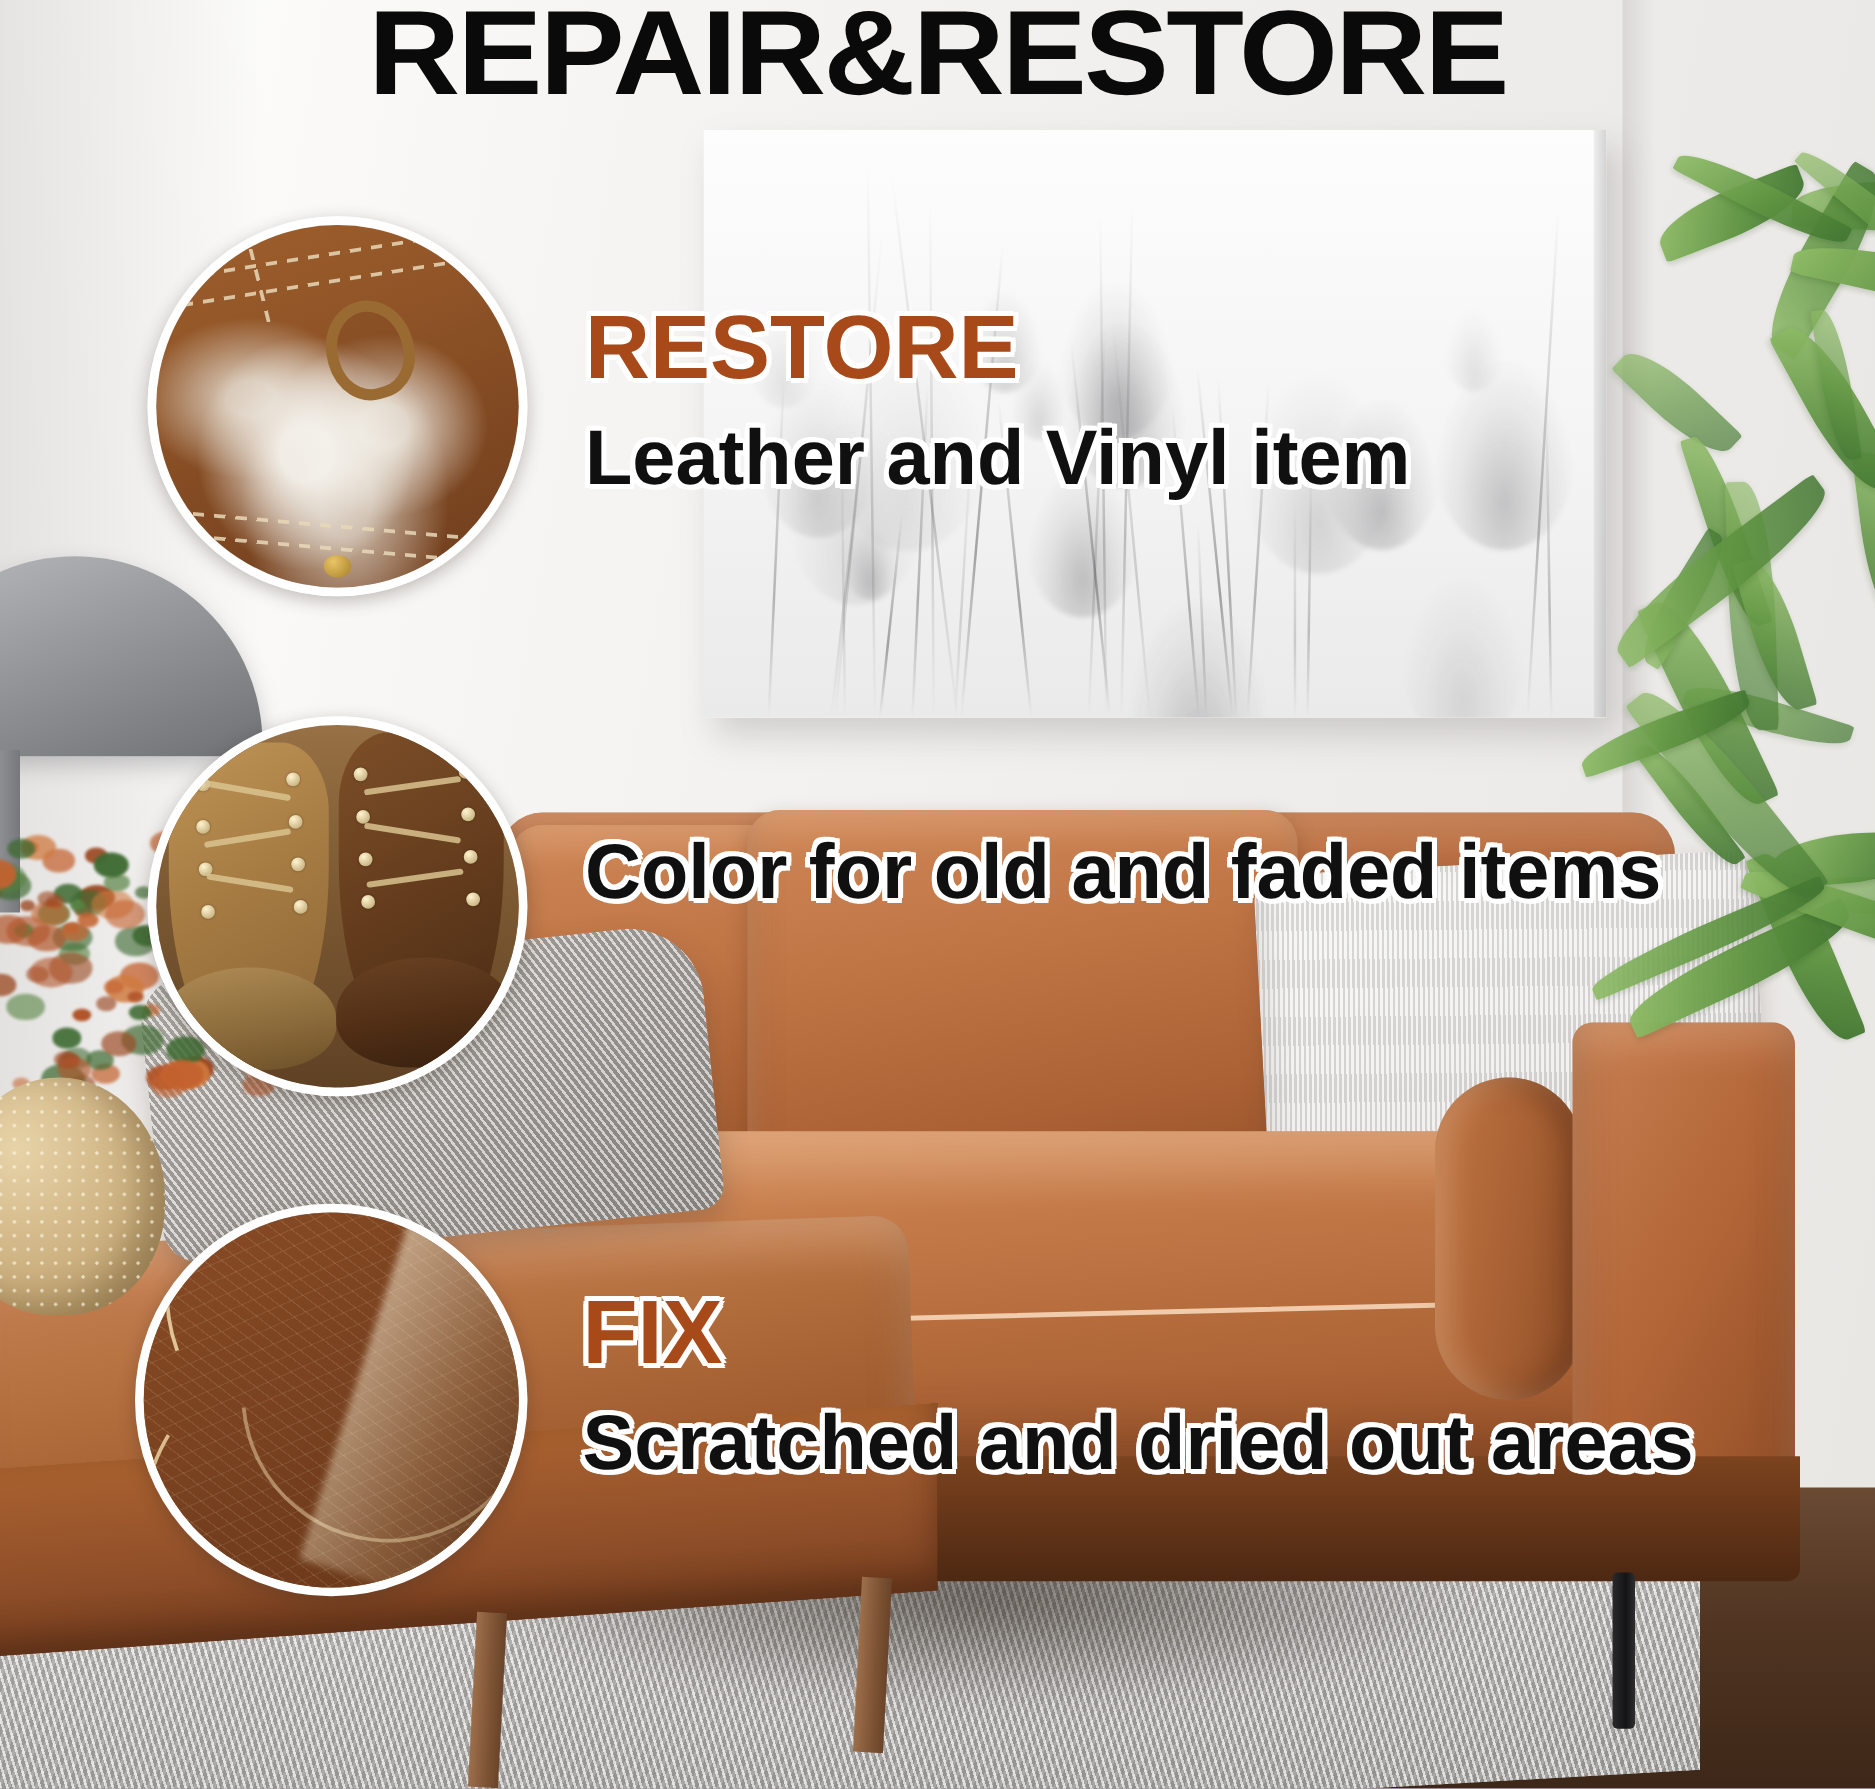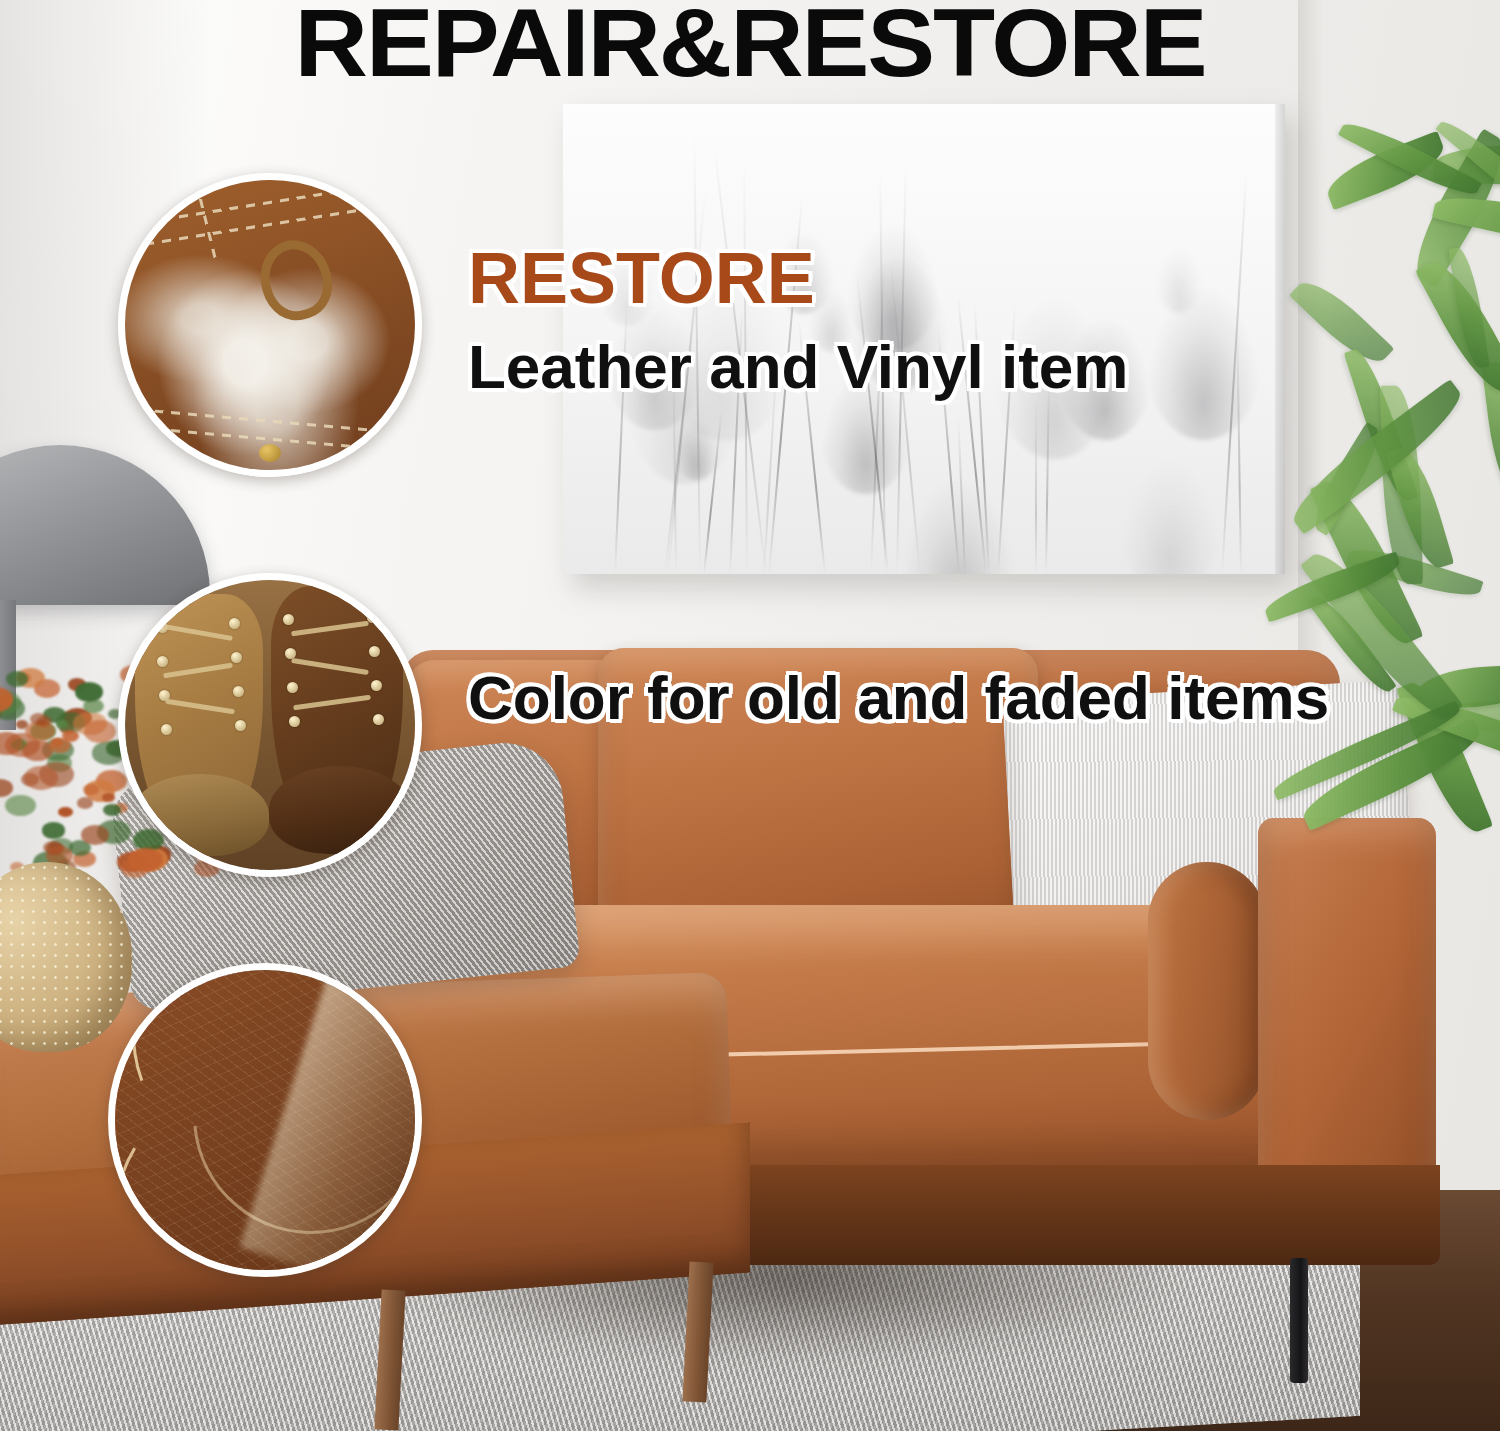--- a/index.html
+++ b/index.html
@@ -555,15 +555,17 @@
   <div class="callout co1">
     <div class="ch">RESTORE</div>
     <div class="cs">Leather and Vinyl item</div>
   </div>
 
   <div class="callout co2">
     <div class="cs">Color for old and faded items</div>
   </div>
 
   <div class="callout co3">
+    <div class="ch">FIX</div>
+    <div class="cs">Scratched and dried out areas</div>
   </div>
 
 </div>
 
 </body></html>

